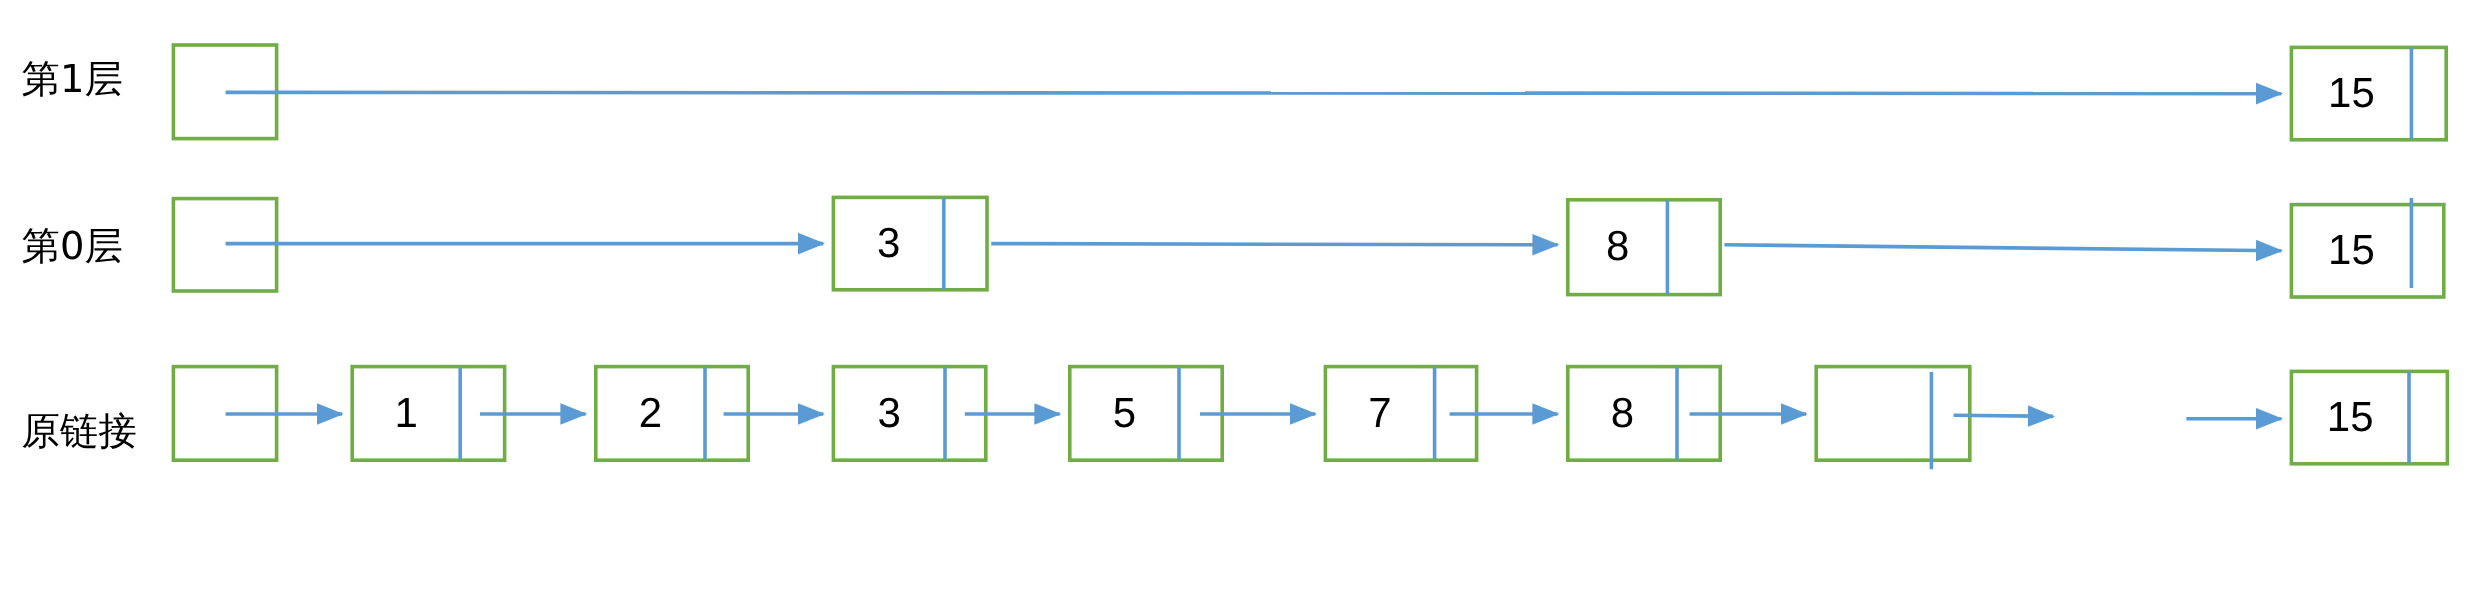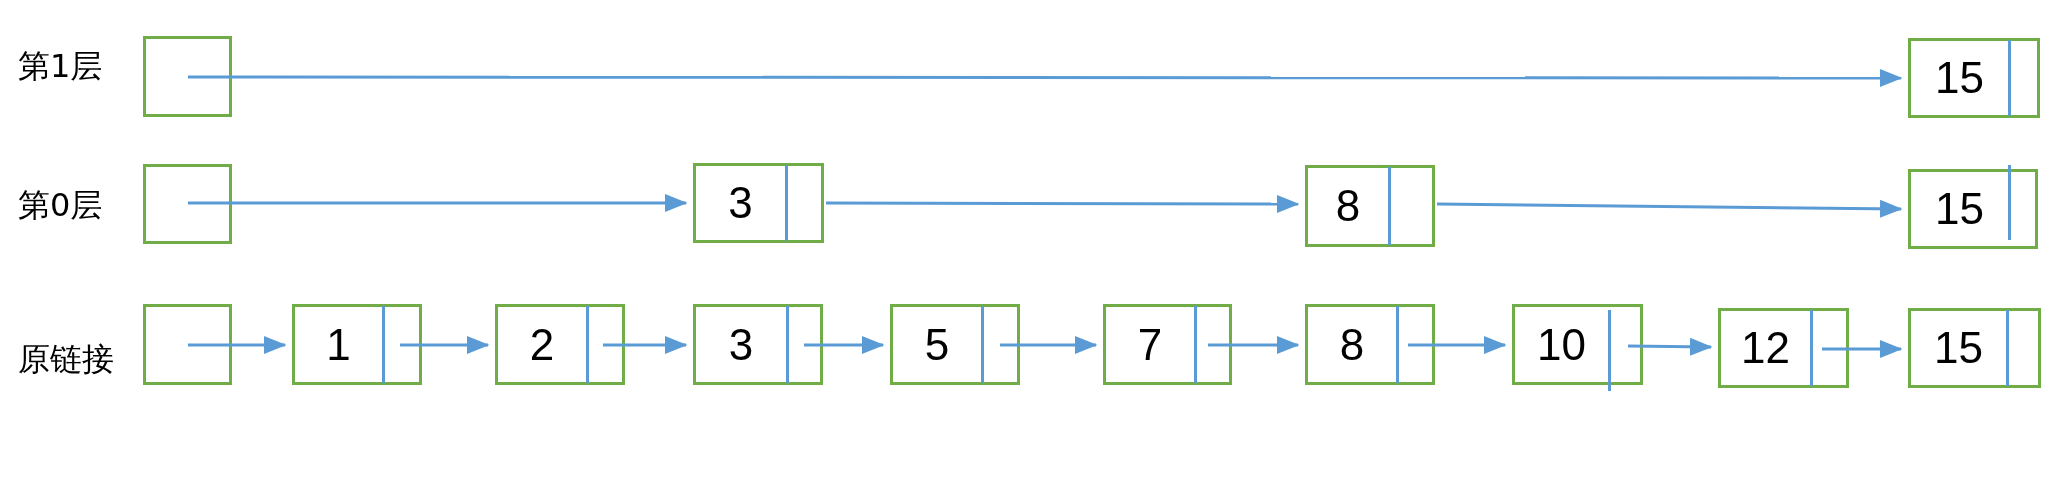--- a/index.html
+++ b/index.html
@@ -24,21 +24,21 @@
     box-sizing:border-box;
     border:3px solid var(--box_border,#70AD47);
     background:#fff;
   }
   .node .val{
     position:absolute;
     top:0;bottom:0;left:0;
     display:flex;
     align-items:center;
     justify-content:center;
-    font-size:44px;
+    font-size:35px;
     color:var(--text,#000);
   }
   .divider{
     position:absolute;
     top:-1px;bottom:-1px;
     width:3px;
     background:var(--divider,#5B9BD5);
   }
   .divider.up{top:-7px;bottom:6px;}
   .divider.down{top:3px;bottom:-9px;}
@@ -104,26 +104,21 @@
   </div>
   <div class="node" style="left:1103px;top:304px;width:129px;height:81px">
     <span class="val" style="width:88px">7</span>
     <span class="divider" style="left:88px"></span>
   </div>
   <div class="node" style="left:1305px;top:304px;width:130px;height:81px">
     <span class="val" style="width:88px">8</span>
     <span class="divider" style="left:88px"></span>
   </div>
   <div class="node" style="left:1512px;top:304px;width:131px;height:81px">
-    <span class="val" style="width:93px">10</span>
     <span class="divider down" style="left:93px"></span>
-  </div>
-  <div class="node" style="left:1718px;top:308px;width:131px;height:80px">
-    <span class="val" style="width:89px">12</span>
-    <span class="divider" style="left:89px"></span>
   </div>
   <div class="node" style="left:1908px;top:308px;width:133px;height:80px">
     <span class="val" style="width:95px">15</span>
     <span class="divider" style="left:95px"></span>
   </div>
 
   <svg class="arrows" viewBox="0 0 2064 492">
     <defs>
       <marker id="ah" markerWidth="8" markerHeight="8" refX="7" refY="4" orient="auto" markerUnits="strokeWidth">
         <path class="ah" d="M0,1 L7.5,4 L0,7 Z"></path>

